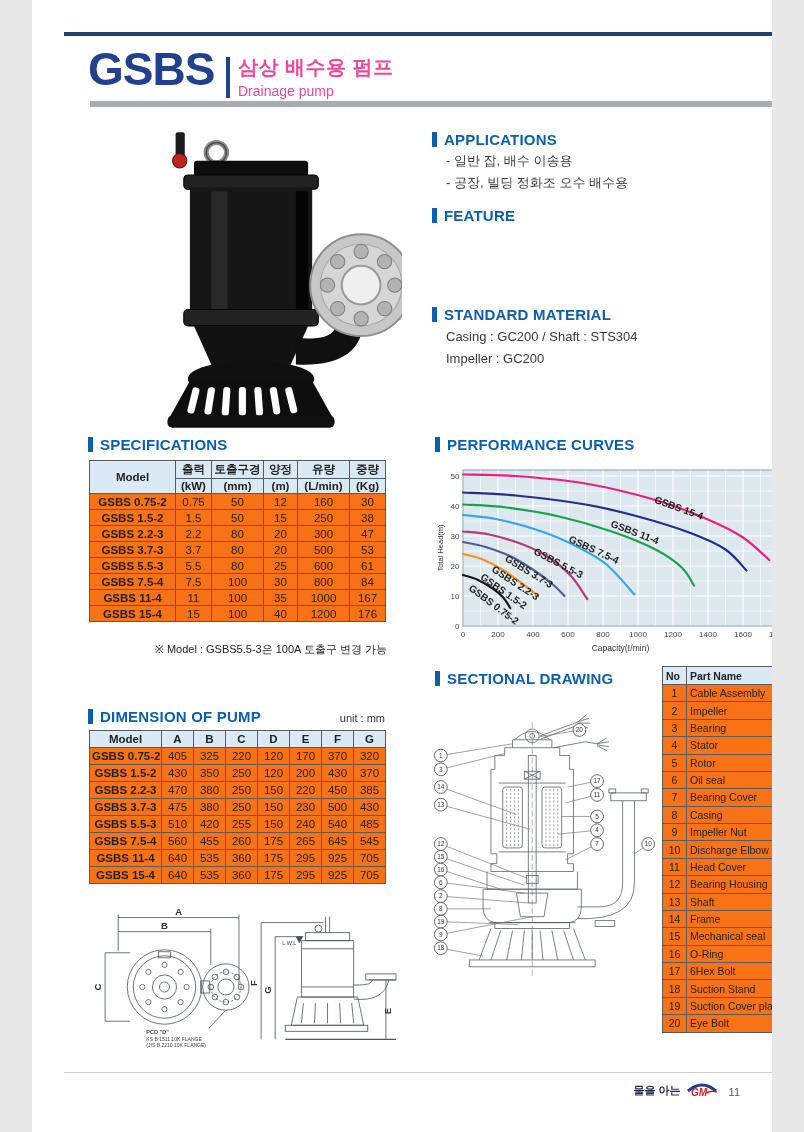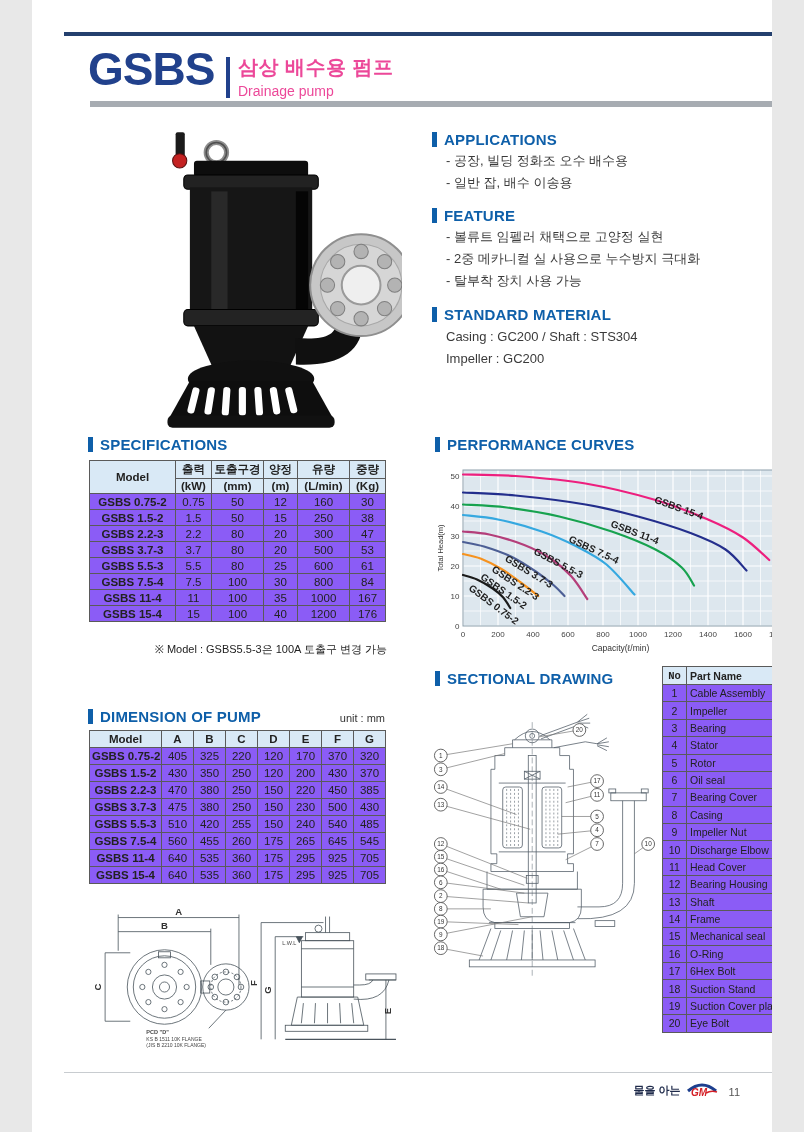--- a/index.html
+++ b/index.html
@@ -13,36 +13,36 @@
   .subt .ko{font-size:20px;font-weight:bold;letter-spacing:0.5px;}
   .subt .en{font-size:14px;margin-top:2px;}
   .graybar{position:absolute;left:58px;top:101px;width:700px;height:6px;background:#a7acb2;}
   
   .sec{position:absolute;display:flex;align-items:center;gap:7px;}
   .bullet{width:5px;height:15px;background:#0e5fa9;display:inline-block;}
   .sec-title{color:#0e5fa9;font-weight:bold;font-size:15px;letter-spacing:0.2px;white-space:nowrap;}
   
   .blist{position:absolute;font-size:13px;color:#3a3a3a;line-height:22px;white-space:nowrap;}
   
-  table{border-collapse:collapse;position:absolute;table-layout:fixed;background:#8b5cf6;}
+  table{border-collapse:collapse;position:absolute;table-layout:fixed;background:#f97316;}
   table, th, td{border:1px solid #5a5a5a;}
   table{border:1.5px solid #444;}
   th{background:#d9e9f6;font-weight:600;}
   th,td{text-align:center;vertical-align:middle;overflow:hidden;white-space:nowrap;}
   .spec-table{left:57px;top:460px;width:296px;font-size:11.5px;}
   .spec-table th{padding:1px 2px;font-size:11.5px;}
   .spec-table td{padding:1.5px 2px;}
   .spec-table td:first-child{font-weight:bold;}
   .dim-table{left:57px;top:730px;width:296px;font-size:11.5px;}
   .dim-table th{padding:2px 2px;}
   .dim-table td{padding:2px 2px;}
   .dim-table td:first-child{font-weight:bold;}
   .parts-table{left:630px;top:666px;width:138px;font-size:10.5px;}
   .parts-table th{padding:2.5px 3px;text-align:left;}
-  .parts-table th:first-child{text-align:center;font-family:Liberation Mono, monospace;}
+  .parts-table th:first-child{text-align:left;}
   .parts-table td{padding:2.2px 3px;}
   .parts-table td.pname{text-align:left;}
   .note{position:absolute;left:57px;top:641px;width:298px;text-align:right;font-size:11px;color:#222;}
   .unitnote{position:absolute;left:57px;top:712px;width:296px;text-align:right;font-size:11px;color:#333;}
   
   .footline{position:absolute;left:32px;top:1072px;width:740px;height:1px;background:#c8ccd0;}
   .footer{position:absolute;right:32px;top:1080px;display:flex;align-items:flex-end;gap:4px;}
   .foot-tag{font-size:11px;font-weight:bold;color:#1e2a4a;}
   .foot-page{font-size:11px;color:#555;margin-left:6px;}
   svg{position:absolute;}
@@ -106,32 +106,27 @@
       </g>
       <rect x="70" y="290" width="164" height="12" rx="5" fill="#111111"></rect>
     </g>
   </svg>
 
   <div class="sec" style="left:400px;top:131px;">
     <span class="bullet"></span>
     <span class="sec-title">APPLICATIONS</span>
   </div>
   <div class="blist" style="left:414px;top:150px;">
+    <div>- 일반 잡, 배수 이송용</div>
     <div>- 공장, 빌딩 정화조 오수 배수용</div>
-    <div>- 일반 잡, 배수 이송용</div>
   </div>
 
   <div class="sec" style="left:400px;top:207px;">
     <span class="bullet"></span>
     <span class="sec-title">FEATURE</span>
-  </div>
-  <div class="blist" style="left:414px;top:226px;">
-    <div>- 볼류트 임펠러 채택으로 고양정 실현</div>
-    <div>- 2중 메카니컬 실 사용으로 누수방지 극대화</div>
-    <div>- 탈부착 장치 사용 가능</div>
   </div>
 
   <div class="sec" style="left:400px;top:306px;">
     <span class="bullet"></span>
     <span class="sec-title">STANDARD MATERIAL</span>
   </div>
   <div class="blist" style="left:414px;top:326px;">
     <div>Casing : GC200 / Shaft : STS304</div>
     <div>Impeller : GC200</div>
   </div>

